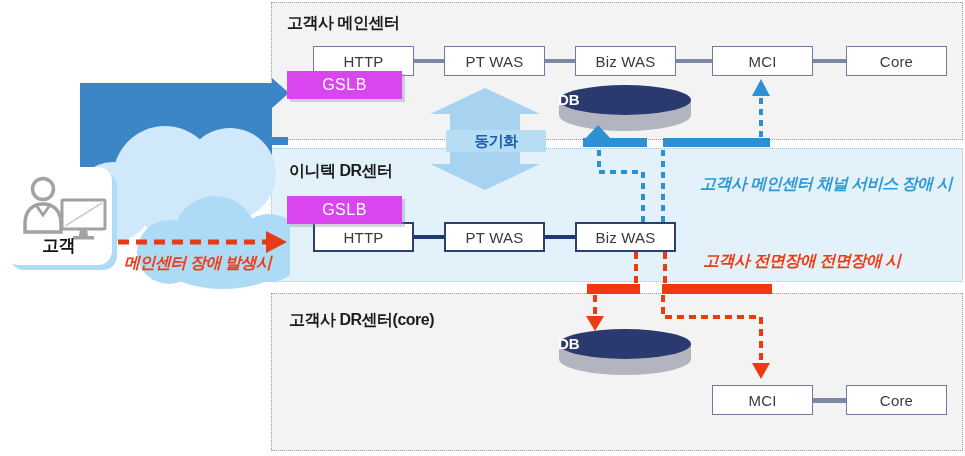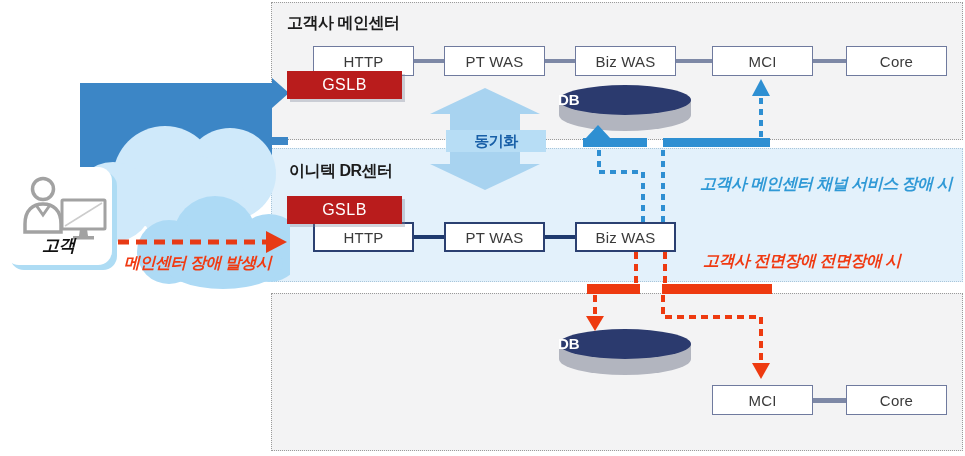--- a/index.html
+++ b/index.html
@@ -7,52 +7,53 @@
           font-family:"Liberation Sans","DejaVu Sans",sans-serif;}
   .section{position:absolute;border:1px dotted #9a9a9a;background:#f3f3f4;box-sizing:border-box;}
   .section.blue{background:#e3f1fb;border:1px dotted #a9c6da;}
   .sec-title{position:absolute;font-size:16px;font-weight:bold;color:#1c1c1c;letter-spacing:-0.5px;white-space:nowrap;}
   .node{position:absolute;width:101px;height:30px;background:#fff;border:1px solid #6f7a9e;
         box-sizing:border-box;display:flex;align-items:center;justify-content:center;
         font-size:15px;color:#3a3a3a;letter-spacing:0.2px;white-space:nowrap;z-index:3;}
   .node.navy{border:2px solid #2b4071;}
   .conn{position:absolute;height:4px;background:#7d88a6;z-index:2;}
   .conn.navy{background:#1e3a6e;}
-  .gslb{position:absolute;width:115px;height:28px;background:#b91c1c;color:#fff;z-index:4;
+  .gslb{position:absolute;width:115px;height:28px;background:#d946ef;color:#fff;z-index:4;
         display:flex;align-items:center;justify-content:center;font-size:16px;letter-spacing:0.5px;
         box-shadow:3px 3px 0 rgba(125,135,155,0.35);}
   .cyl{position:absolute;width:134px;height:48px;z-index:3;}
   .cyl-label{position:absolute;left:0;top:7px;width:100%;text-align:left;color:#fff;
              font-weight:bold;font-size:15px;z-index:4;}
   .annotation{position:absolute;font-size:16px;font-weight:bold;letter-spacing:-0.5px;white-space:nowrap;z-index:6;font-style:italic;}
   .ann-blue{color:#2f99d6;}
   .ann-red{color:#f03a12;}
   .sync-label{position:absolute;left:446px;top:130px;width:100px;height:22px;line-height:22px;
               background:#b7ddf5;color:#185fa7;font-weight:bold;font-size:15px;text-align:center;
               letter-spacing:-0.5px;z-index:6;}
   .client-box{position:absolute;left:5px;top:167px;width:107px;height:98px;background:#fff;
-              border-radius:14px;box-shadow:5px 5px 0 #aedcf4;z-index:5;font-style:italic;}
+              border-radius:14px;box-shadow:5px 5px 0 #aedcf4;z-index:5;}
   .client-label{position:absolute;left:0;bottom:8px;width:100%;text-align:center;
                 font-size:17px;font-weight:bold;color:#111;letter-spacing:-0.5px;}
   .abs{position:absolute;}
   svg{display:block;}
   .flows{position:absolute;left:0;top:0;z-index:5;pointer-events:none;}
   .left-art{z-index:2;}
 </style>
 </head>
 <body>
 
 <div class="canvas">
 
   <div class="section" style="left:271px;top:2px;width:692px;height:138px;"></div>
   <div class="section blue" style="left:271px;top:148px;width:692px;height:134px;"></div>
   <div class="section" style="left:271px;top:293px;width:692px;height:158px;"></div>
 
   <div class="sec-title" style="left:287px;top:13px;">고객사 메인센터</div>
   <div class="sec-title" style="left:289px;top:161px;">이니텍 DR센터</div>
+  <div class="sec-title" style="left:289px;top:310px;">고객사 DR센터(core)</div>
 
   <svg class="abs left-art" style="left:80px;top:78px;" width="210" height="95">
     <polygon points="0,5 192,5 192,0 209,15 192,30 192,59 208,59 208,67 192,67 192,95 0,95" fill="#3c86c6"></polygon>
   </svg>
   <svg class="abs left-art" style="left:55px;top:120px;" width="235" height="172">
     <g fill="#cfe9fa">
       <circle cx="110" cy="58" r="52"></circle>
         <circle cx="175" cy="54" r="46"></circle>
       <circle cx="58" cy="82" r="40"></circle>
         <circle cx="140" cy="88" r="52"></circle>

